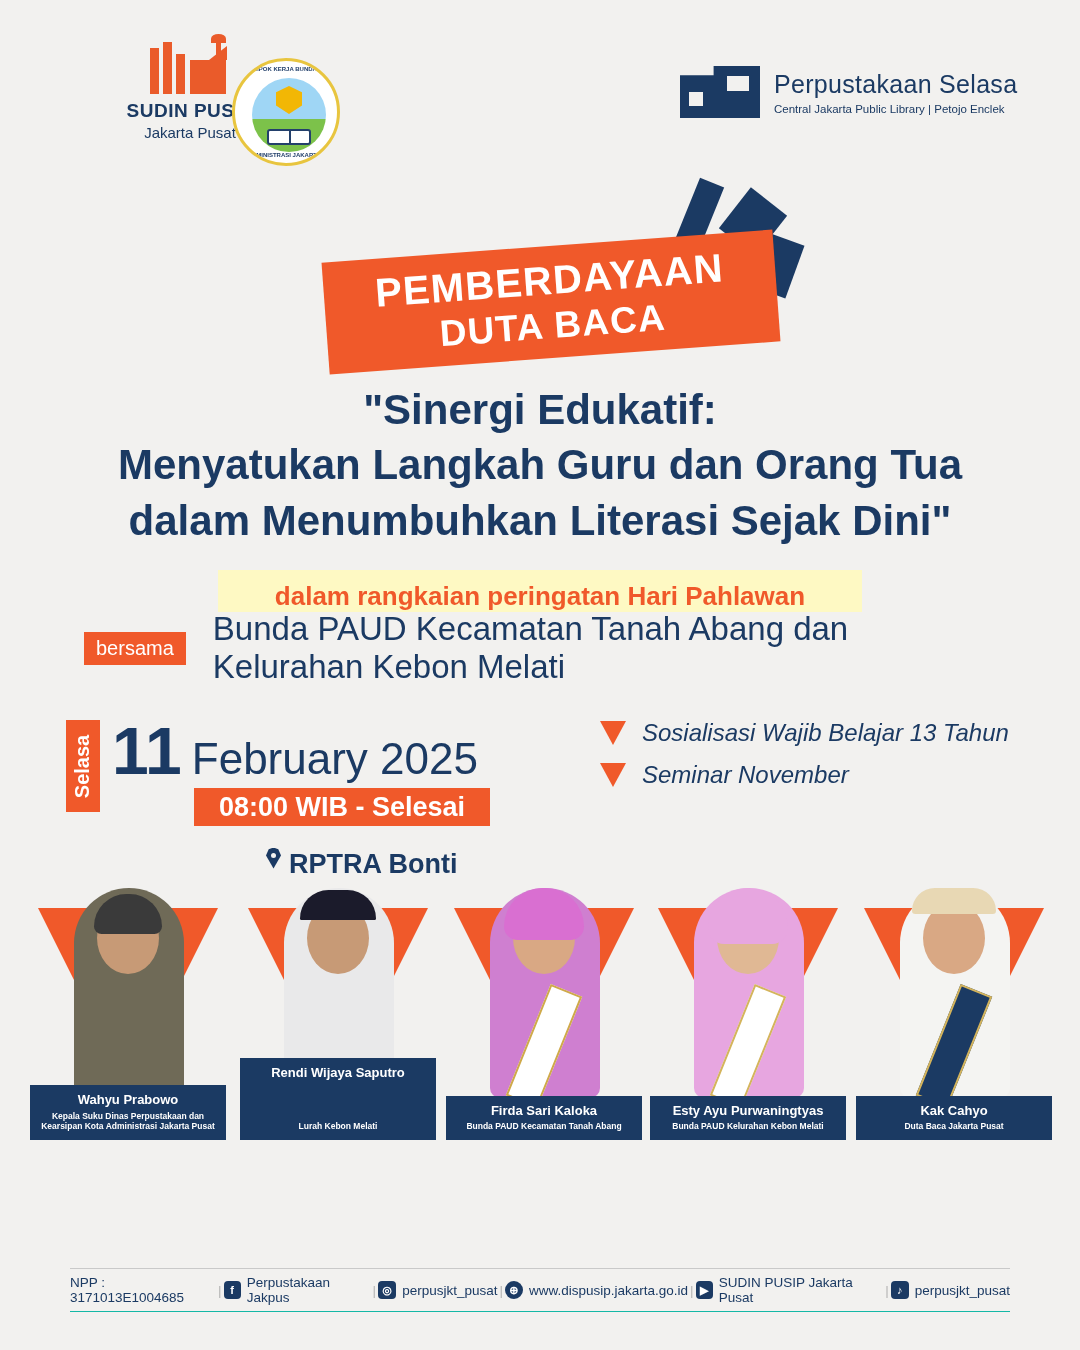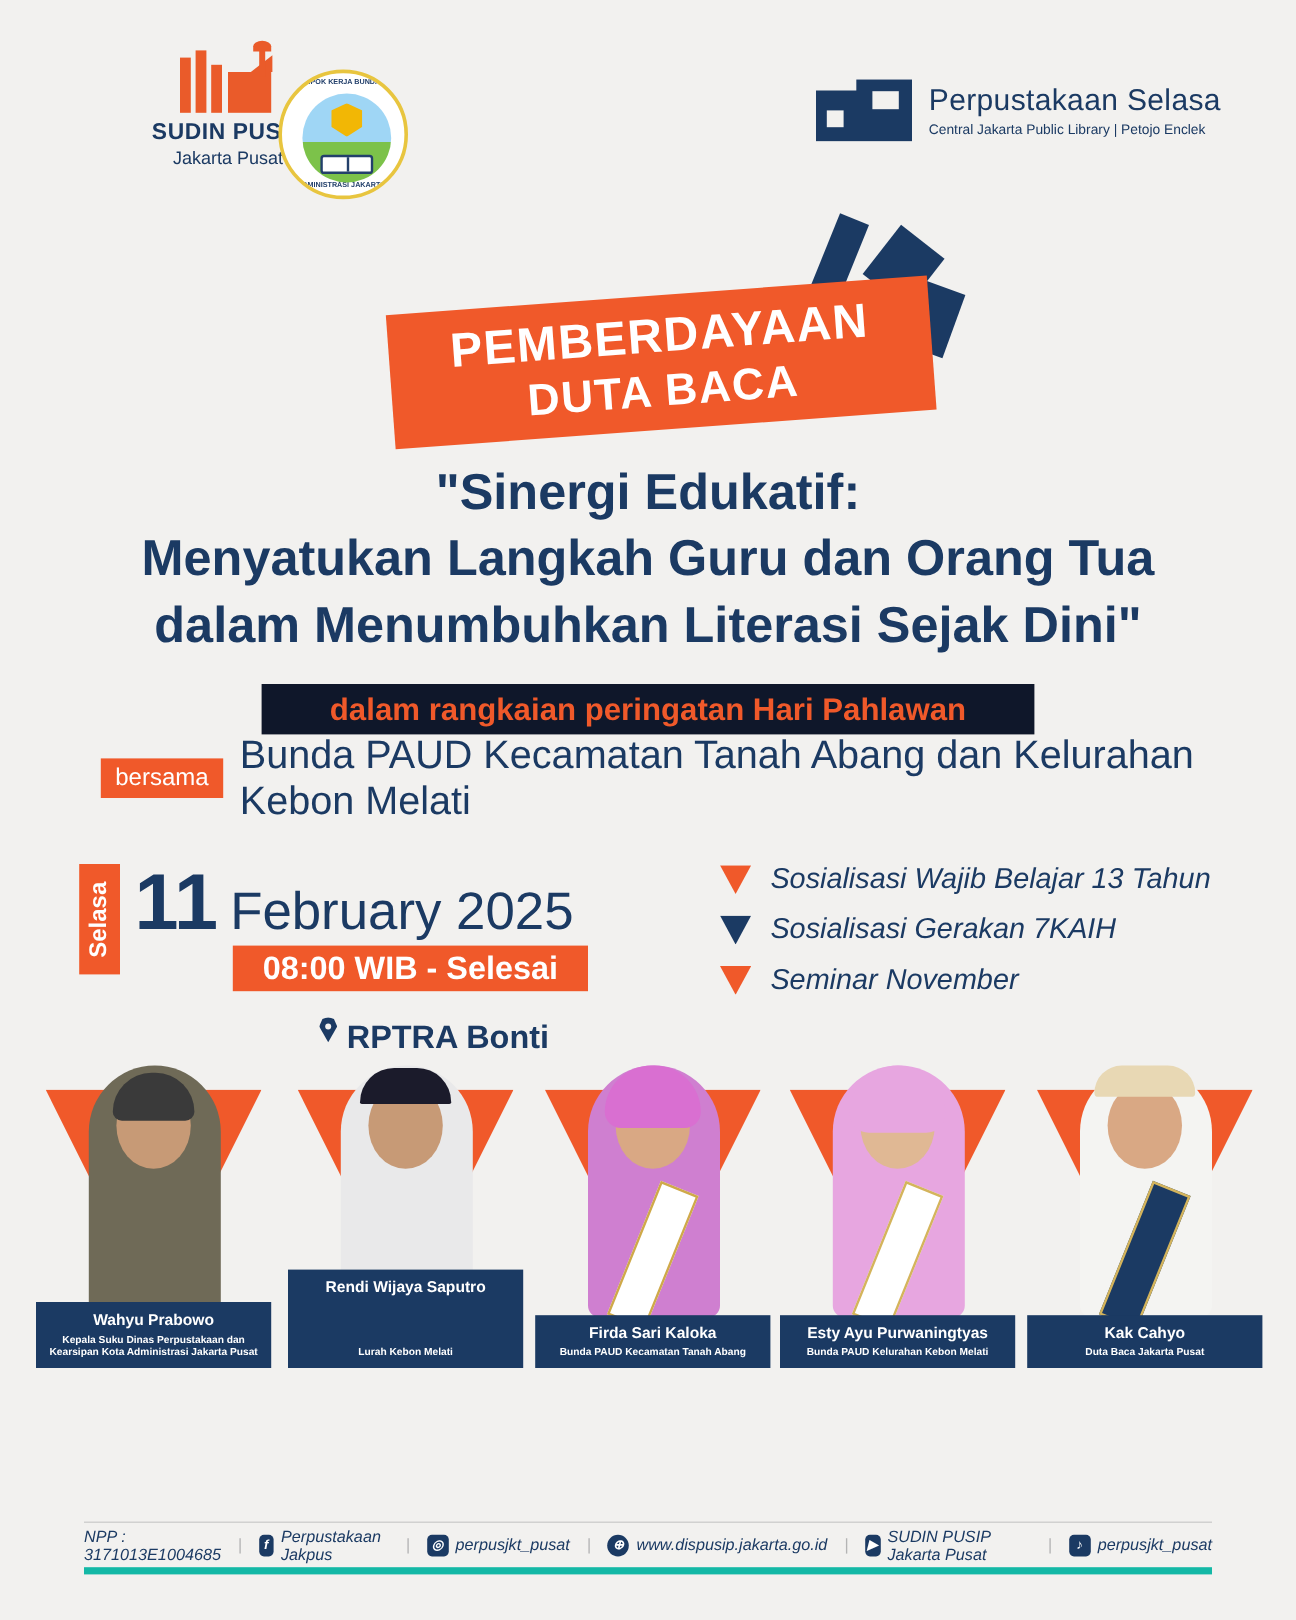--- a/index.html
+++ b/index.html
@@ -116,27 +116,27 @@
   .banner-inner .l2 { font-size: 37px; letter-spacing: 1.2px; margin-top: 6px; }
 
   
   .title {
     position: absolute; left: 60px; top: 382px; width: 960px;
     text-align: center; color: #1b3a63;
     font-size: 42px; line-height: 1.32; font-weight: bold;
   }
   .subtitle-band {
     position: absolute; left: 218px; top: 570px; width: 644px; height: 42px;
-    background: #0f172a; display: flex; align-items: center; justify-content: center;
+    background: #fef9c3; display: flex; align-items: flex-end; justify-content: center;
   }
   .subtitle-band span { color: #f0592a; font-size: 26px; font-weight: bold; }
 
   .bersama-row {
     position: absolute; left: 84px; top: 628px; width: 920px; height: 40px;
-    display: flex; align-items: center; gap: 14px;
+    display: flex; align-items: center; gap: 27px;
   }
   .bersama-tag {
     background: #f0592a; color: #fff; font-size: 20px; padding: 5px 12px;
   }
   .bersama-text { color: #1b3a63; font-size: 33px; }
 
   
   .date-block { position: absolute; left: 66px; top: 718px; width: 520px; height: 135px; }
   .day-tag {
     position: absolute; left: 0; top: 2px; width: 34px; height: 92px;
@@ -201,23 +201,23 @@
     padding: 7px 6px 8px 6px;
   }
   .sp .namebar .nm { font-size: 13px; font-weight: bold; line-height: 1.2; }
   .sp .namebar .rl { font-size: 8.5px; line-height: 1.25; margin-top: 3px; font-weight: bold; }
   .sp1 { left: 30px; }  .sp2 { left: 240px; } .sp3 { left: 446px; }
   .sp4 { left: 650px; } .sp5 { left: 856px; }
 
   
   .footer {
     position: absolute; left: 70px; top: 1268px; width: 940px; height: 44px;
-    border-top: 1px solid #c9c9c9; border-bottom: 6px solid #14b8a6;
-    display: flex; align-items: center; justify-content: center; gap: 14px;
-    font-size: 13.5px; color: #1b3a63; font-style: italic;
+    border-top: 1px solid #c9c9c9; border-bottom: 1px solid #14b8a6;
+    display: flex; align-items: center; justify-content: center; gap: 2px;
+    font-size: 13.5px; color: #1b3a63;
   }
   .footer .sep { color: #b4b4b4; }
   .footer .fi { display: flex; align-items: center; gap: 6px; }
   .ic {
     width: 18px; height: 18px; background: #1b3a63; color: #fff;
     border-radius: 4px; font-size: 11px; font-weight: bold;
     display: flex; align-items: center; justify-content: center;
   }
   .ic.circle { border-radius: 50%; }
 </style>
@@ -299,24 +299,20 @@
     <div class="venue">
       <div class="pin-icon"></div>
       <div class="venue-text">RPTRA Bonti</div>
     </div>
   </div>
 
   <div class="agenda">
     <div class="agenda-item">
       <div class="tri orange"></div>
       <span>Sosialisasi Wajib Belajar 13 Tahun</span>
-    </div>
-    <div class="agenda-item">
-      <div class="tri navy"></div>
-      <span>Sosialisasi Gerakan 7KAIH</span>
     </div>
     <div class="agenda-item">
       <div class="tri orange"></div>
       <span>Seminar November</span>
     </div>
   </div>
 
   <div class="speakers">
 
     <div class="sp sp1">

